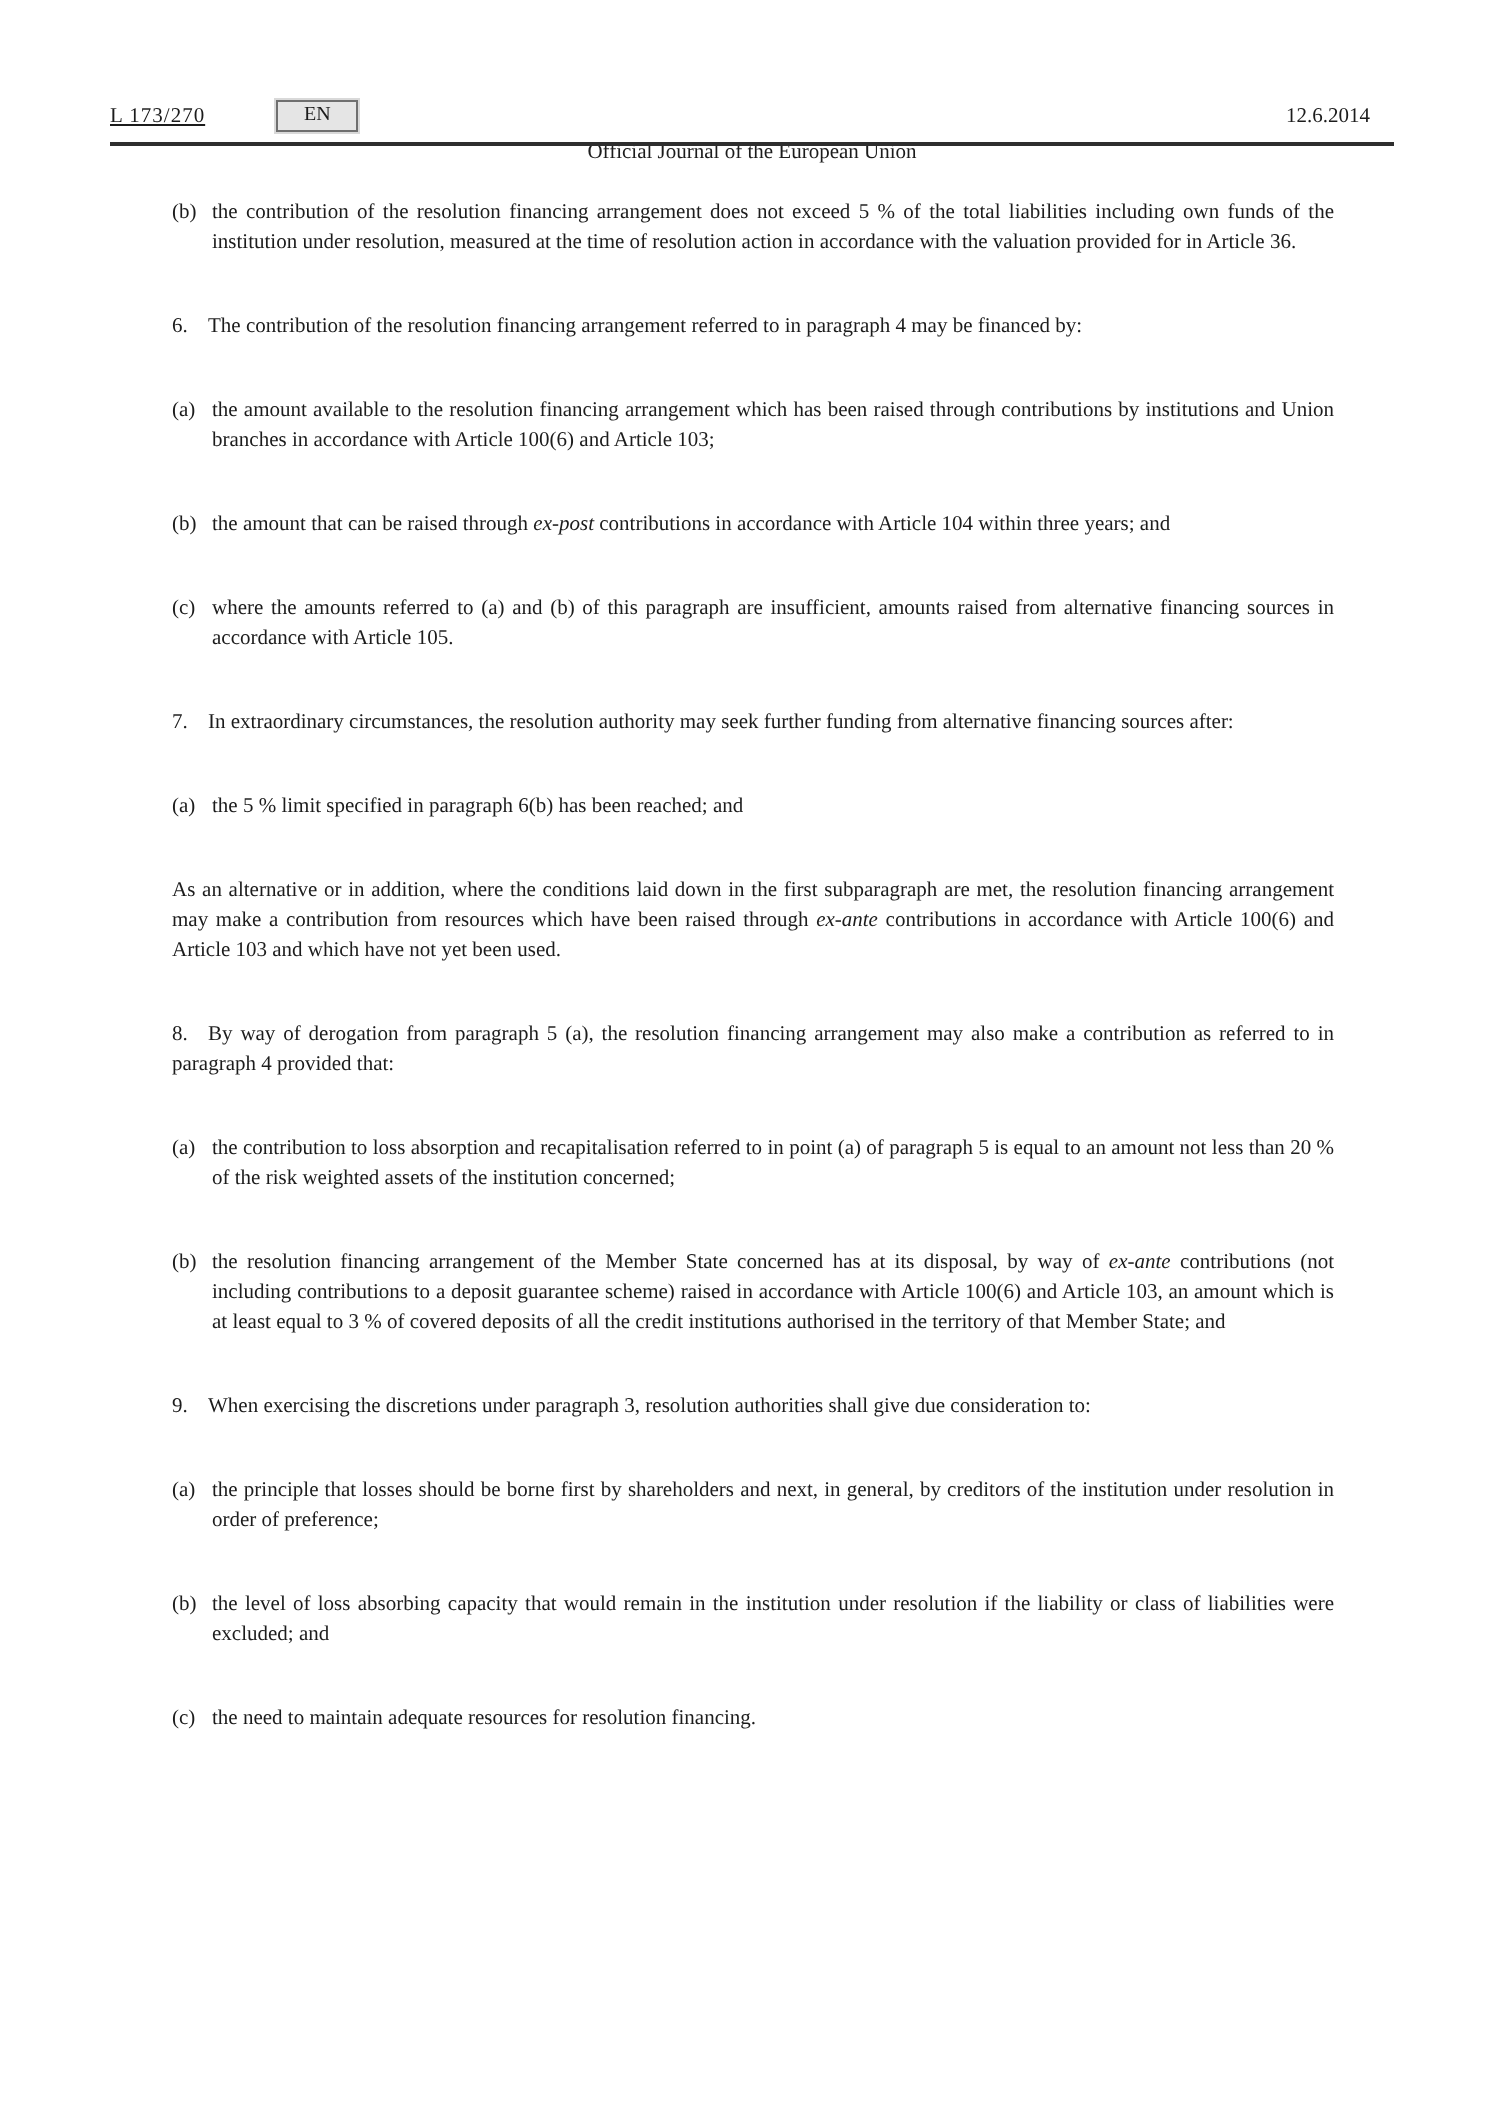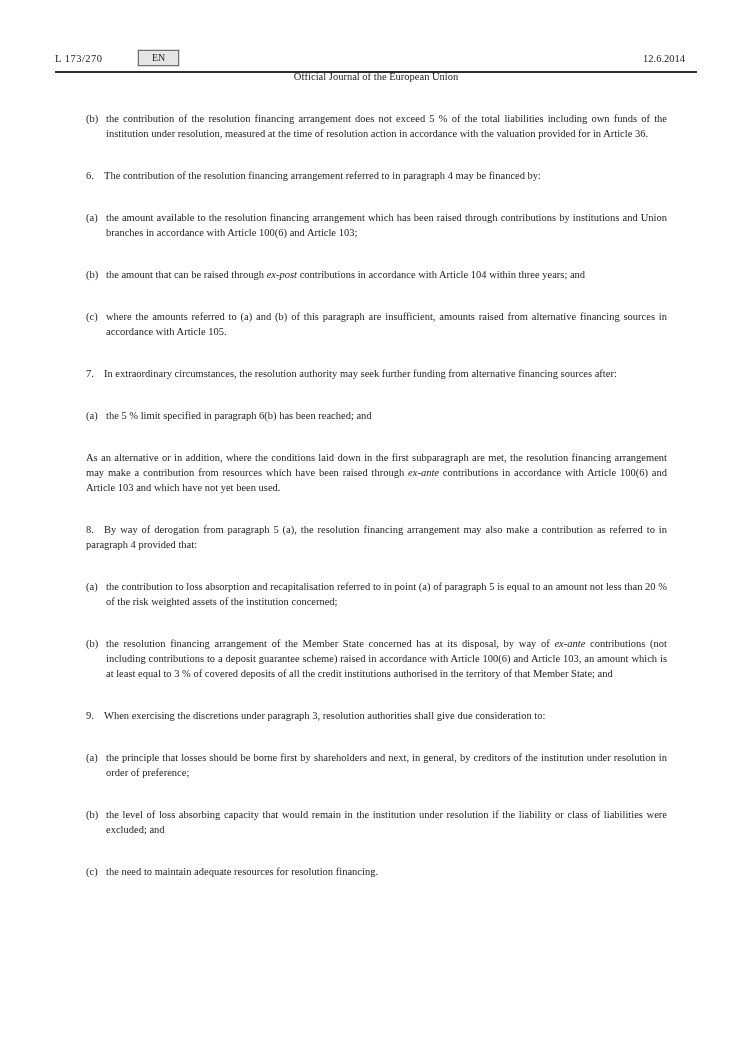--- a/index.html
+++ b/index.html
@@ -21,20 +21,21 @@
     right: 53px;
     height: 20px;
     font-size: 10.5px;
   }
   .header .page-ref {
     position: absolute;
     left: 0;
     top: 3px;
     letter-spacing: 0.5px;
     white-space: nowrap;
+    text-decoration: underline;
   }
   .header .lang-box {
     position: absolute;
     left: 83px;
     top: 0px;
     border: 1px solid #6f6f6f;
     box-shadow: 0 0 0 1px #d9d9d9;
     padding: 1px 13px 2px 13px;
     font-size: 10px;
     background: #e5e5e5;
@@ -64,21 +65,21 @@
   .doc-body {
     position: absolute;
     top: 73px;
     left: 86px;
     width: 581px;
     padding-top: 26px;
     font-size: 10.5px;
     line-height: 15px;
   }
   .block {
-    margin: 12px 0 27px 0;
+    margin: 0 0 27px 0;
     text-align: justify;
   }
   .block.item {
     padding-left: 20px;
     text-indent: -20px;
   }
   .block.item .label {
     display: inline-block;
     width: 20px;
     text-indent: 0;

